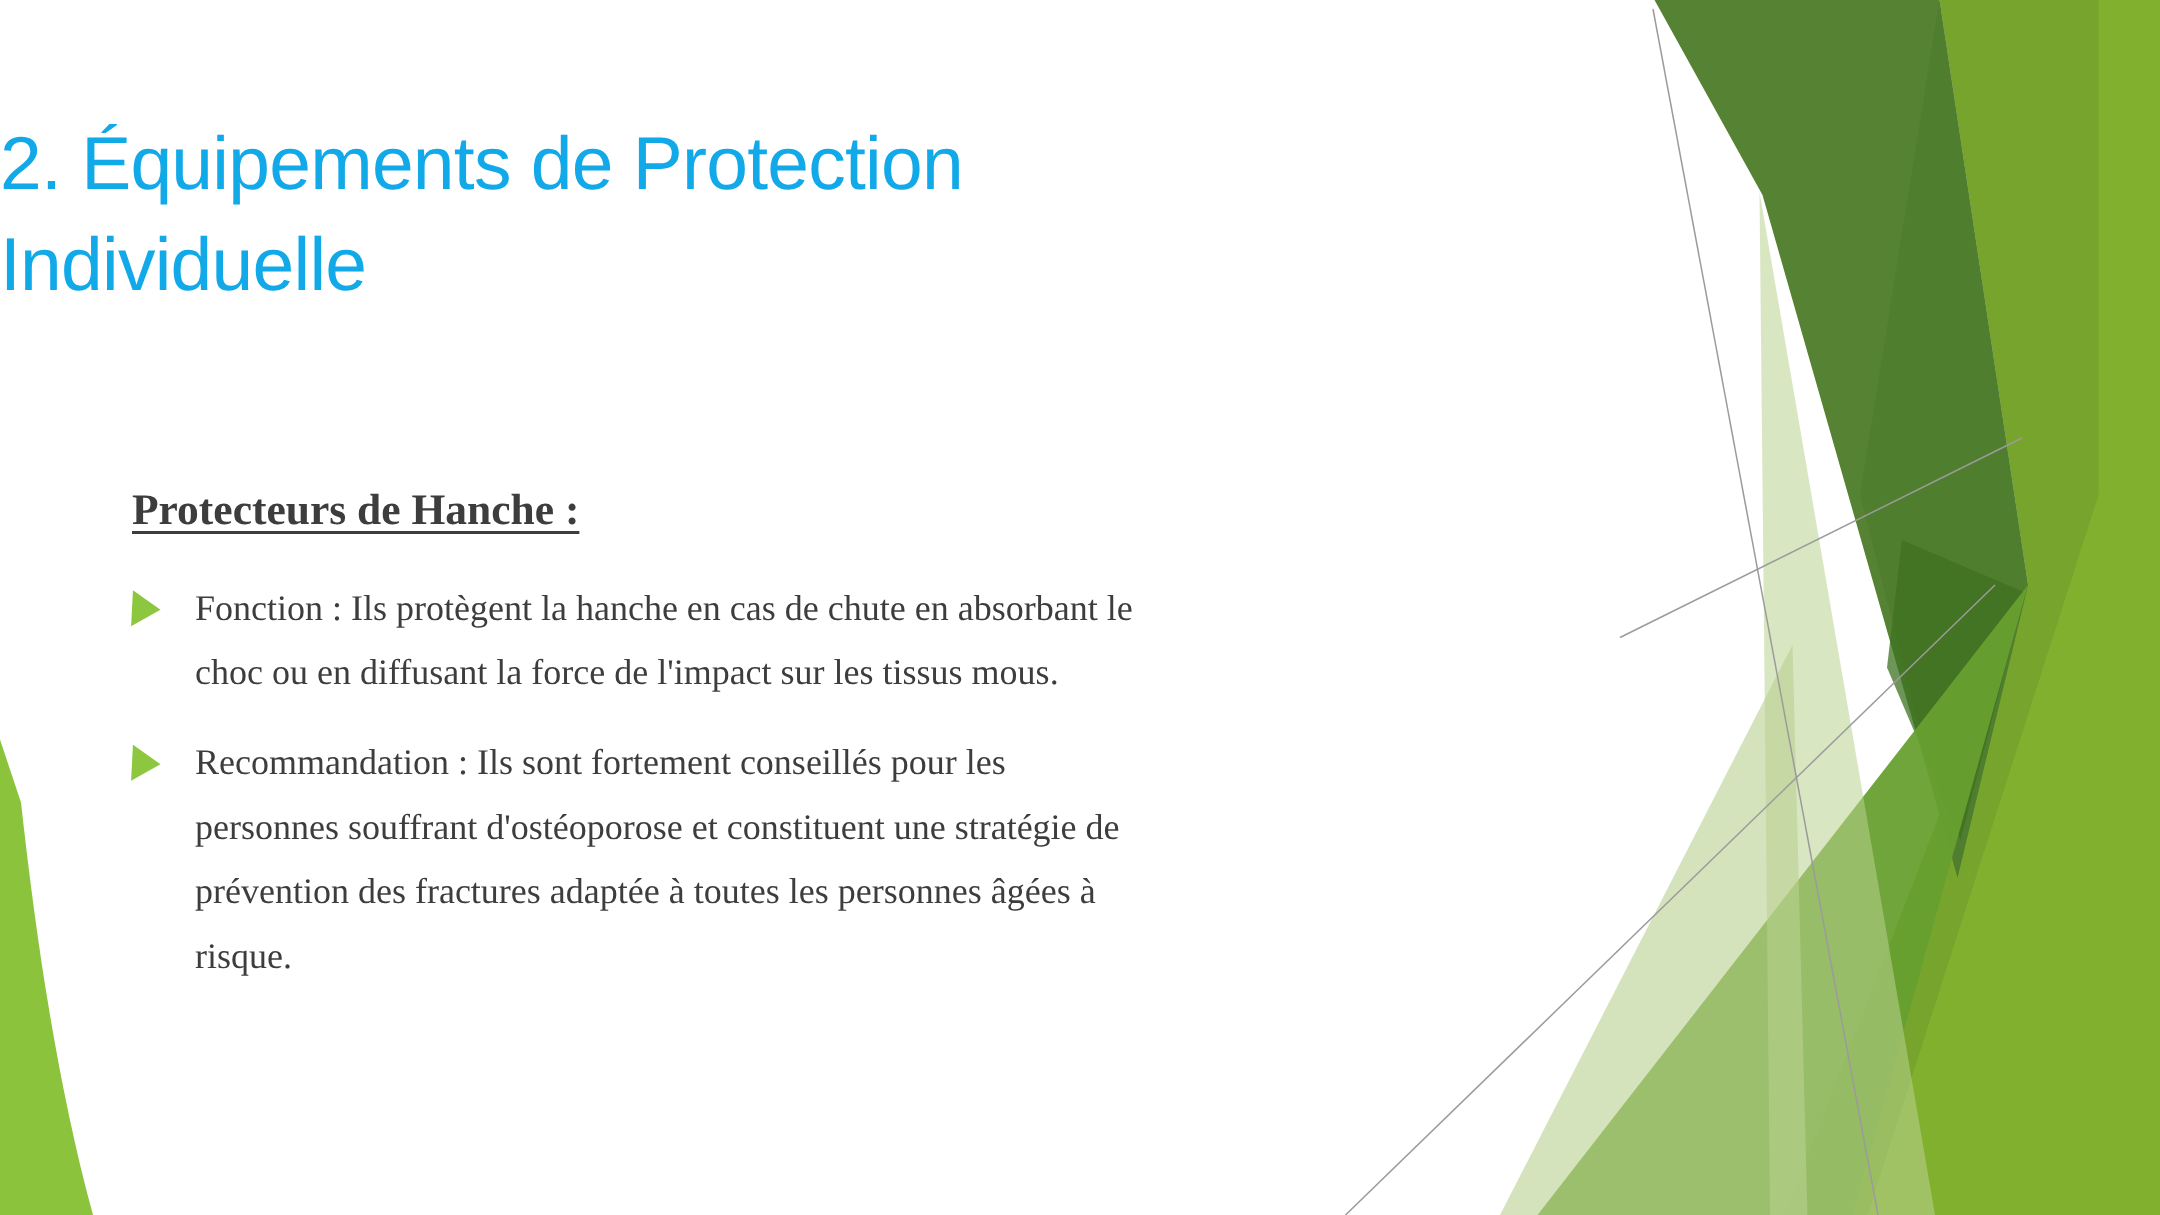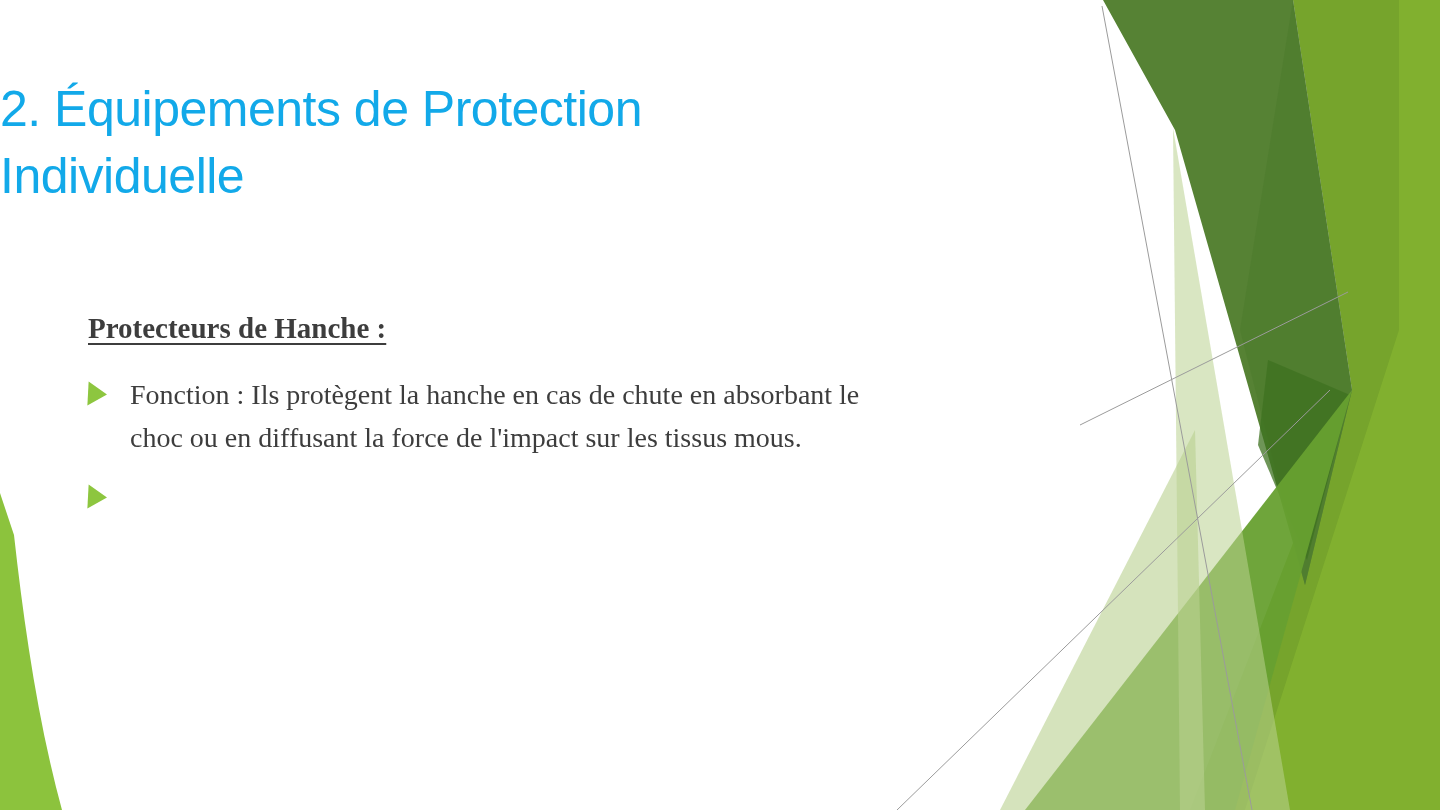--- a/index.html
+++ b/index.html
@@ -33,21 +33,21 @@
     width: 1180px;
     font-family: "Liberation Sans", sans-serif;
     font-size: 50px;
     line-height: 67px;
     letter-spacing: -0.5px;
     color: #12a9e9;
     white-space: pre-line;
   }
   .content {
     position: absolute;
-    top: 312px;
+    top: 324px;
     left: 88px;
     width: 985px;
     font-family: "Liberation Serif", serif;
     color: #3d3d3d;
   }
   .section-heading {
     font-size: 29px;
     font-weight: bold;
     text-decoration: underline;
     text-underline-offset: 5px;
@@ -56,21 +56,21 @@
   }
   .bullet-list {
     list-style: none;
     margin: 0;
     padding: 0;
   }
   .bullet-list li {
     position: relative;
     padding-left: 42px;
     margin-bottom: 17px;
-    font-size: 28px;
+    font-size: 24px;
     line-height: 43px;
   }
   .bullet-arrow {
     position: absolute;
     left: 0;
     top: 9px;
     width: 0;
     height: 0;
     border-left: 19px solid #8dc63f;
     border-top: 12px solid transparent;
@@ -118,17 +118,21 @@
   <div class="content">
     <div class="section-heading">Protecteurs de Hanche :</div>
     <ul class="bullet-list">
       <li>
         <span class="bullet-arrow"></span>
         <span class="bullet-text">Fonction : Ils protègent la hanche en cas de chute en absorbant le
 choc ou en diffusant la force de l'impact sur les tissus mous.</span>
       </li>
       <li>
         <span class="bullet-arrow"></span>
+        <span class="bullet-text">Recommandation : Ils sont fortement conseillés pour les
+personnes souffrant d'ostéoporose et constituent une stratégie de
+prévention des fractures adaptée à toutes les personnes âgées à
+risque.</span>
       </li>
     </ul>
   </div>
 
 </div>
 
 </body></html>

